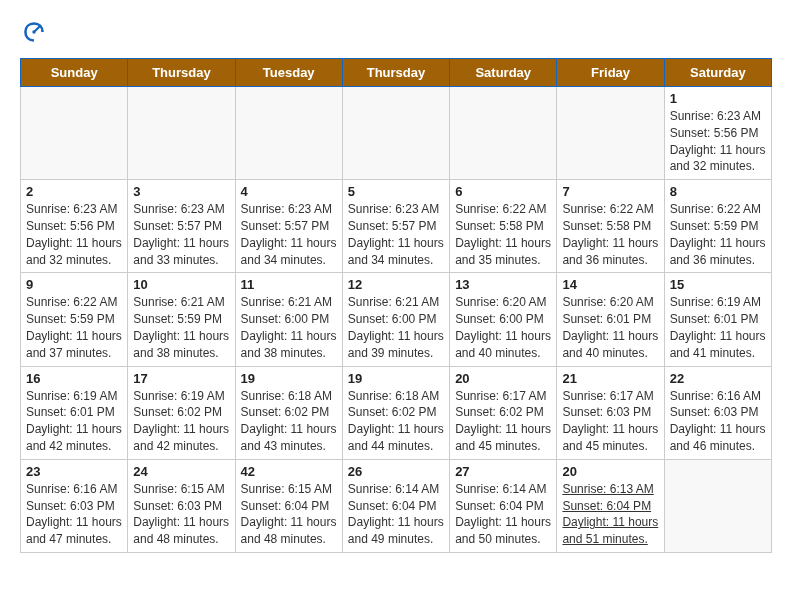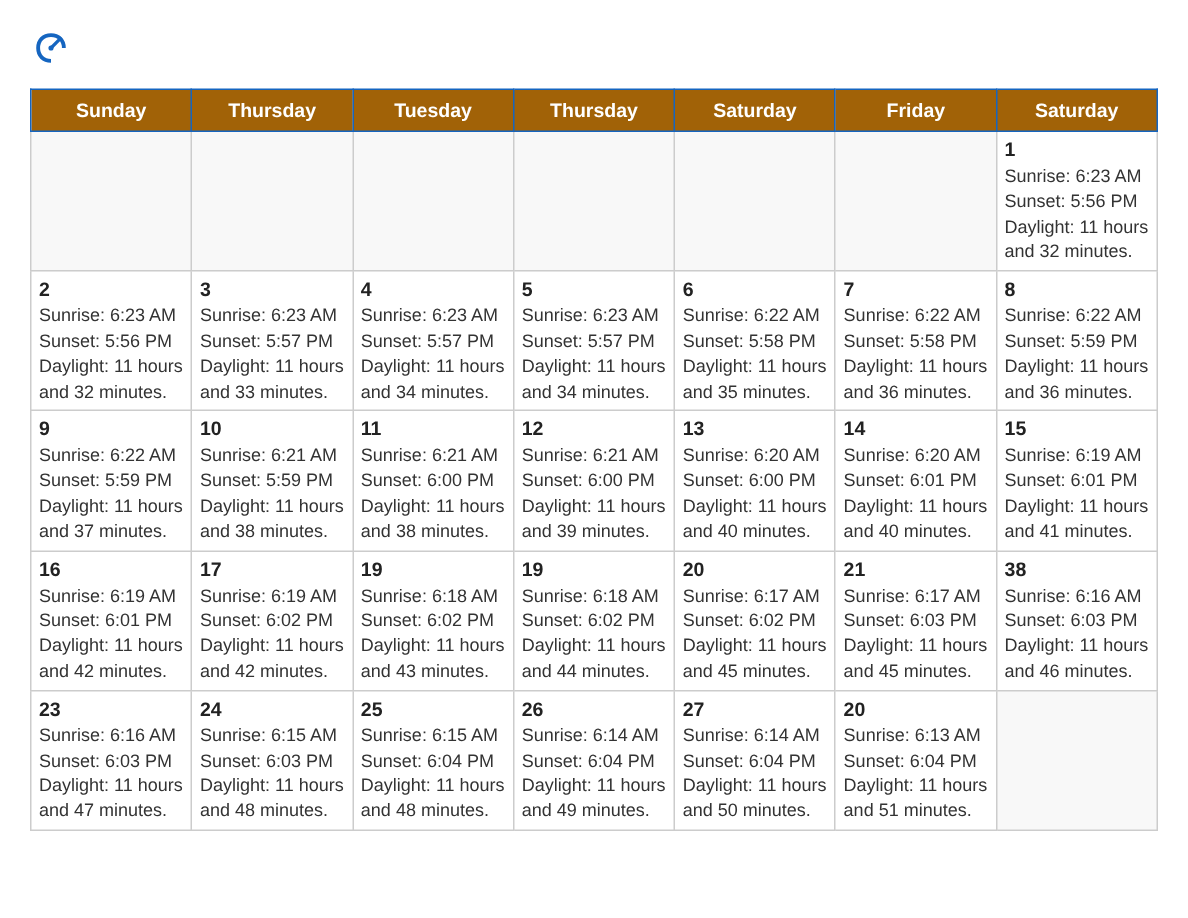--- a/index.html
+++ b/index.html
@@ -276,21 +276,21 @@
 and 45 minutes.</div>
         </td>
         <td>
           <span class="day-number">21</span>
           <div class="day-info" style="white-space: pre-line;">Sunrise: 6:17 AM
 Sunset: 6:03 PM
 Daylight: 11 hours
 and 45 minutes.</div>
         </td>
         <td>
-          <span class="day-number">38</span>
+          <span class="day-number">22</span>
           <div class="day-info" style="white-space: pre-line;">Sunrise: 6:16 AM
 Sunset: 6:03 PM
 Daylight: 11 hours
 and 46 minutes.</div>
         </td>
       </tr>
       <tr>
         <td>
           <span class="day-number">23</span>
           <div class="day-info" style="white-space: pre-line;">Sunrise: 6:16 AM
@@ -299,21 +299,21 @@
 and 47 minutes.</div>
         </td>
         <td>
           <span class="day-number">24</span>
           <div class="day-info" style="white-space: pre-line;">Sunrise: 6:15 AM
 Sunset: 6:03 PM
 Daylight: 11 hours
 and 48 minutes.</div>
         </td>
         <td>
-          <span class="day-number">25</span>
+          <span class="day-number">42</span>
           <div class="day-info" style="white-space: pre-line;">Sunrise: 6:15 AM
 Sunset: 6:04 PM
 Daylight: 11 hours
 and 48 minutes.</div>
         </td>
         <td>
           <span class="day-number">26</span>
           <div class="day-info" style="white-space: pre-line;">Sunrise: 6:14 AM
 Sunset: 6:04 PM
 Daylight: 11 hours
@@ -321,21 +321,21 @@
         </td>
         <td>
           <span class="day-number">27</span>
           <div class="day-info" style="white-space: pre-line;">Sunrise: 6:14 AM
 Sunset: 6:04 PM
 Daylight: 11 hours
 and 50 minutes.</div>
         </td>
         <td>
           <span class="day-number">20</span>
-          <div class="day-info" style="white-space: pre-line;">Sunrise: 6:13 AM
+          <div class="day-info" style="white-space: pre-line; text-decoration: underline;">Sunrise: 6:13 AM
 Sunset: 6:04 PM
 Daylight: 11 hours
 and 51 minutes.</div>
         </td>
         <td class="empty"></td>
       </tr>
     </tbody>
 </table>
 
 </body></html>

